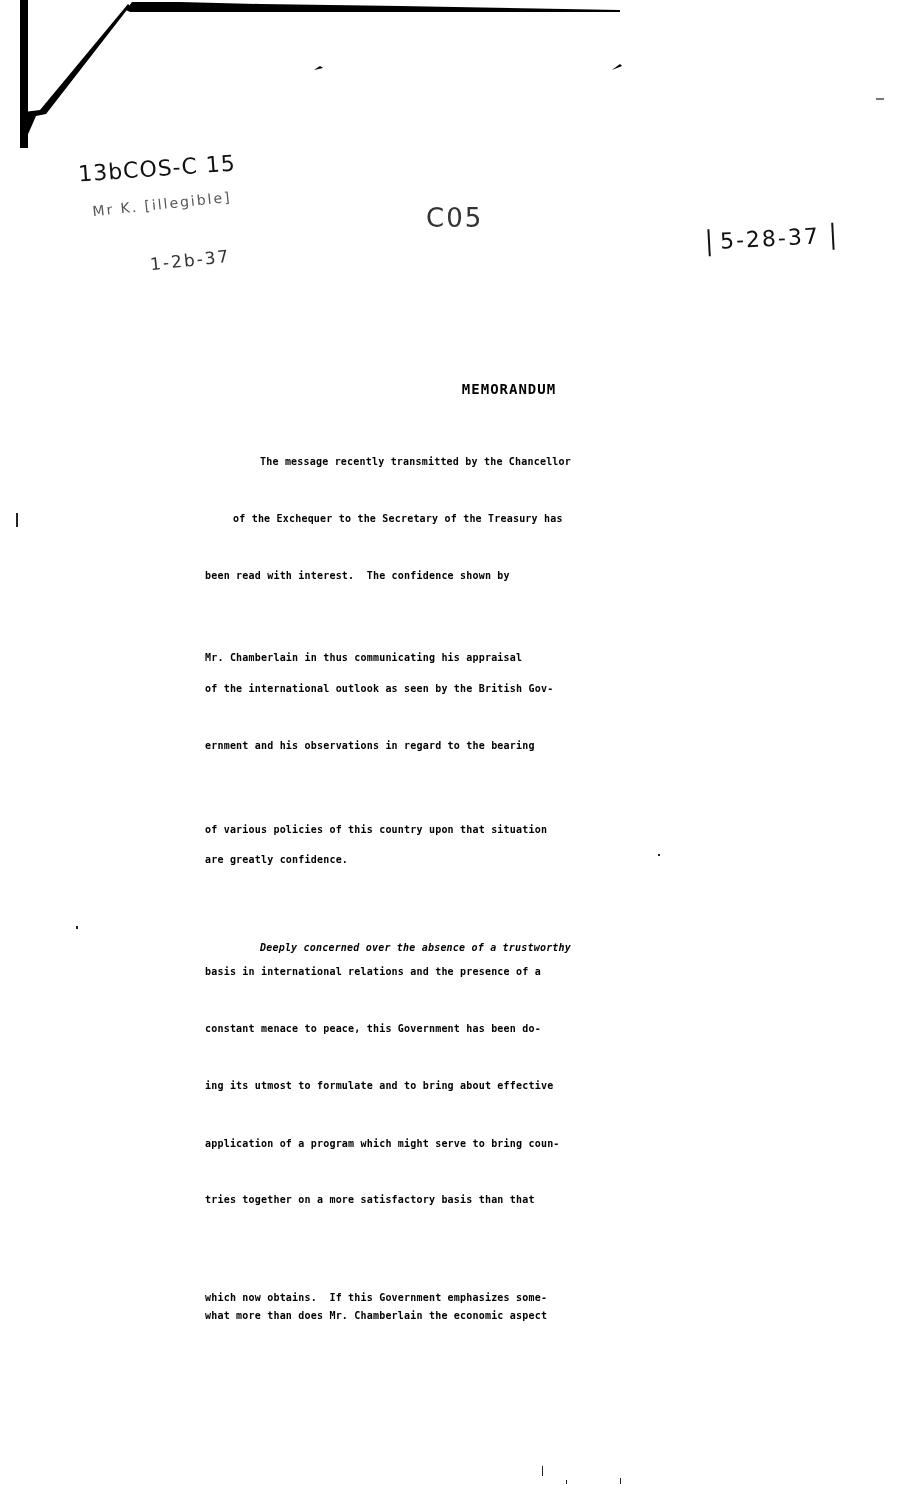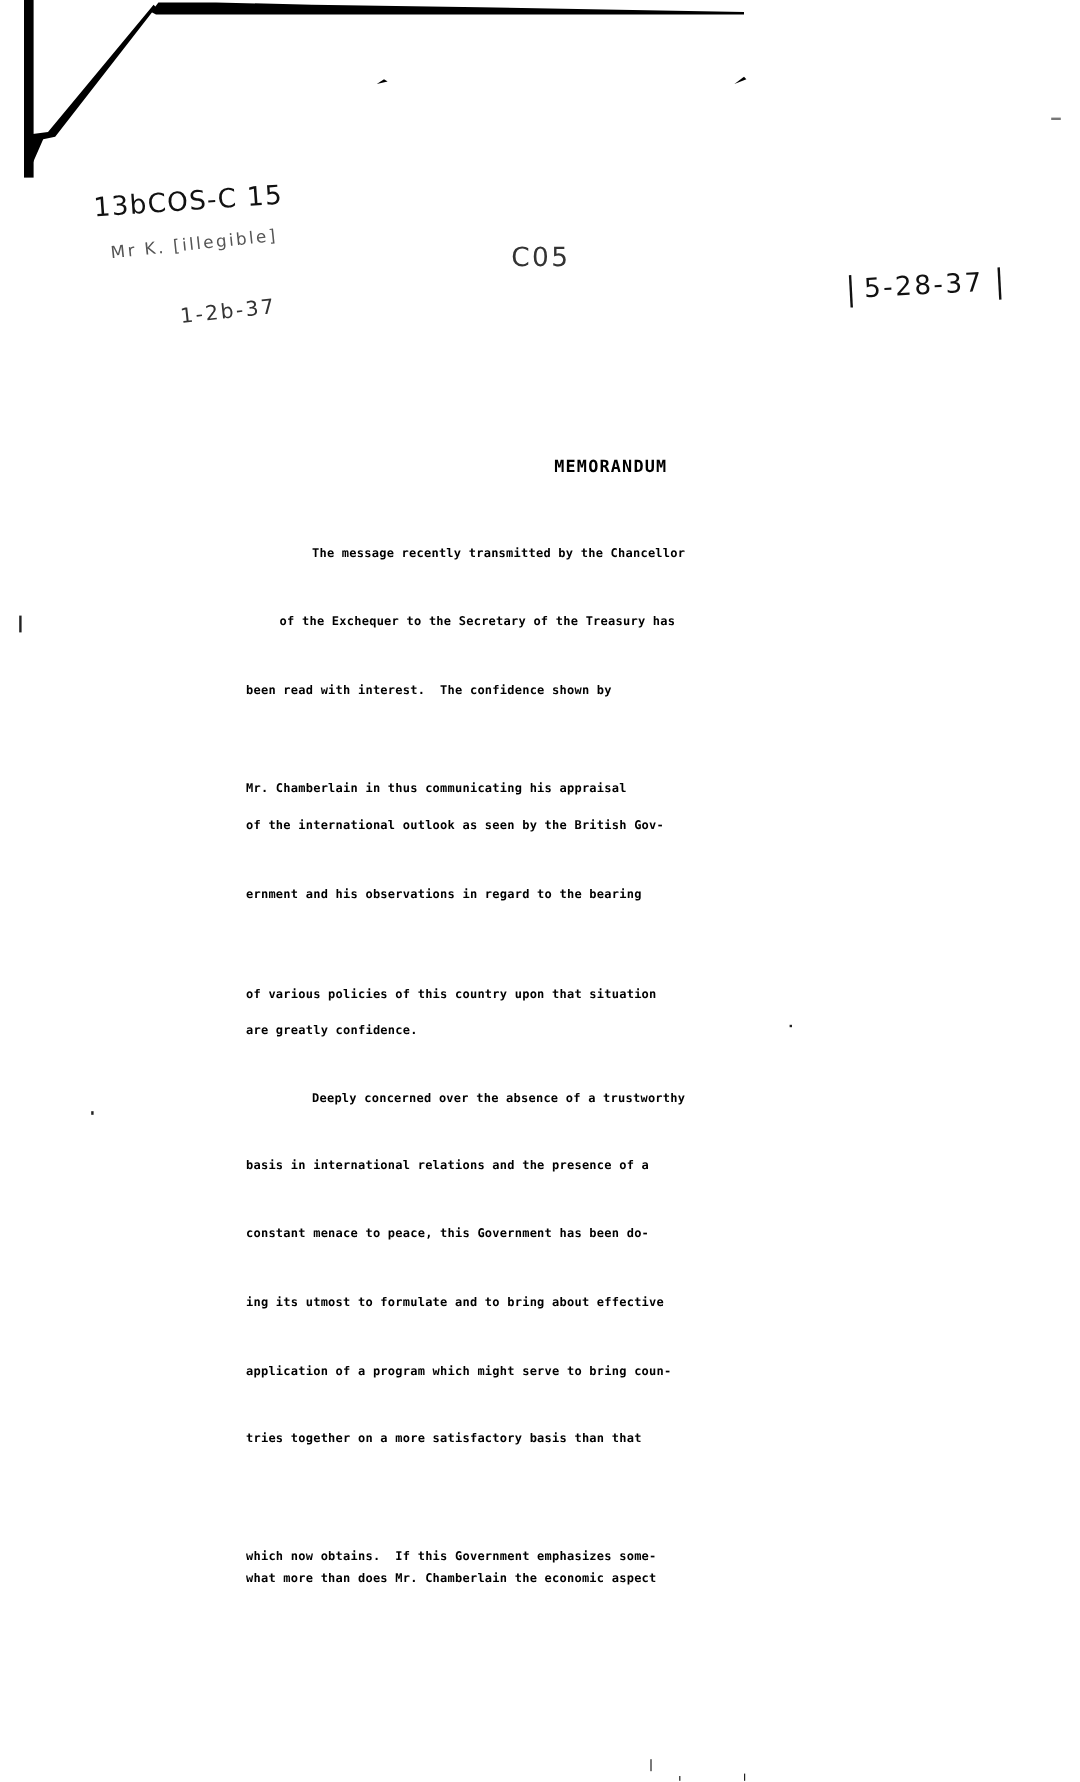--- a/index.html
+++ b/index.html
@@ -4,21 +4,21 @@
   <style>
     html, body { margin: 0; padding: 0; background: #ffffff; }
     body { width: 900px; height: 1485px; position: relative; overflow: hidden;
            font-family: "DejaVu Sans Mono", "Liberation Mono", monospace; color: #000; }
     .abs { position: absolute; }
     .corner-svg { left: 0; top: 0; }
     .stamp { font-family: "DejaVu Sans", sans-serif; color: #111; }
     .file-no { left: 78px; top: 156px; font-size: 22px; letter-spacing: 1px; transform: rotate(-4deg); }
     .note1 { left: 92px; top: 196px; font-size: 14px; color: #555; transform: rotate(-6deg); letter-spacing: 2px; }
     .note2 { left: 150px; top: 250px; font-size: 17px; color: #333; letter-spacing: 2px; transform: rotate(-6deg); }
-    .page-mark { left: 426px; top: 203px; font-size: 22px; color: #333; letter-spacing: 2px; }
+    .page-mark { left: 426px; top: 203px; font-size: 26px; color: #333; letter-spacing: 2px; }
     .date-box { left: 708px; top: 226px; font-size: 22px; padding: 0 12px 2px 10px;
                 border-left: 2px solid #111; border-right: 2px solid #111; transform: rotate(-3deg); letter-spacing: 2px; }
     .title { left: 0; width: 1018px; top: 381px; text-align: center; font-size: 14px; font-weight: bold; letter-spacing: 1px; }
     .line { left: 205px; font-size: 10px; font-weight: bold; white-space: pre; letter-spacing: 0.2px; }
     .indent { left: 260px; }
     .speck { background: #222; }
   </style>
 </head>
 <body>
 
@@ -47,20 +47,20 @@
 <div class="abs title">MEMORANDUM</div>
 
 <div class="abs line indent" style="top:456px;">The message recently transmitted by the Chancellor</div>
 <div class="abs line" style="top:513px;margin-left:28px;">of the Exchequer to the Secretary of the Treasury has</div>
 <div class="abs line" style="top:570px;">been read with interest.  The confidence shown by</div>
 <div class="abs line" style="top:652px;">Mr. Chamberlain in thus communicating his appraisal</div>
 <div class="abs line" style="top:683px;">of the international outlook as seen by the British Gov-</div>
 <div class="abs line" style="top:740px;">ernment and his observations in regard to the bearing</div>
 <div class="abs line" style="top:797px;margin-top:27px;">of various policies of this country upon that situation</div>
 <div class="abs line" style="top:854px;">are greatly confidence.</div>
-<div class="abs line indent" style="top:910px;">Deeply concerned over the absence of a trustworthy</div>
+<div class="abs line indent" style="top:942px;font-style:italic;">Deeply concerned over the absence of a trustworthy</div>
 <div class="abs line" style="top:966px;">basis in international relations and the presence of a</div>
 <div class="abs line" style="top:1023px;">constant menace to peace, this Government has been do-</div>
 <div class="abs line" style="top:1080px;">ing its utmost to formulate and to bring about effective</div>
 <div class="abs line" style="top:1138px;">application of a program which might serve to bring coun-</div>
 <div class="abs line" style="top:1194px;">tries together on a more satisfactory basis than that</div>
 <div class="abs line" style="top:1252px;margin-top:40px;">which now obtains.  If this Government emphasizes some-</div>
 <div class="abs line" style="top:1310px;">what more than does Mr. Chamberlain the economic aspect</div>
 
 </body></html>

